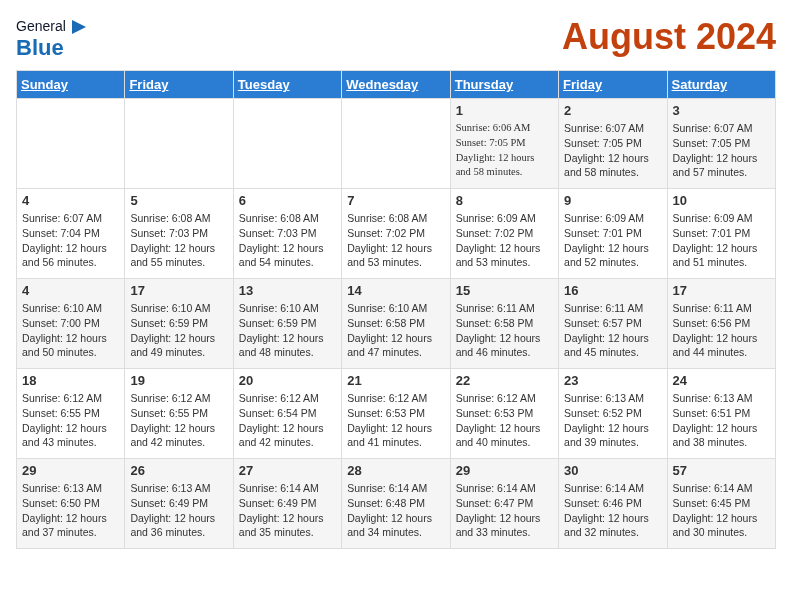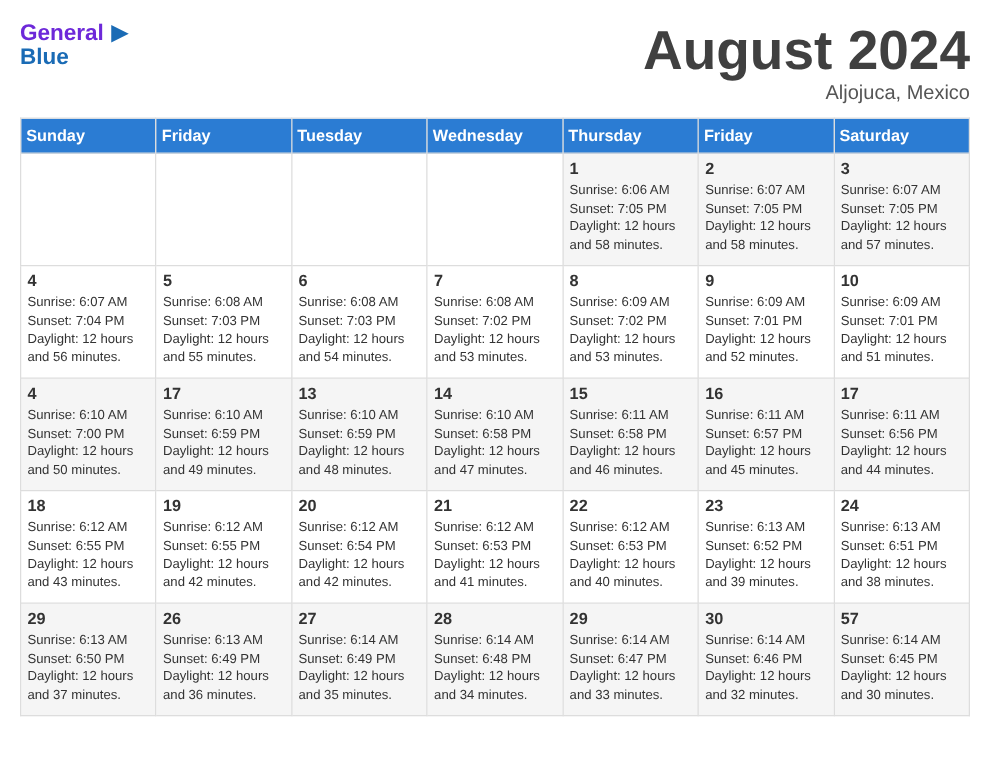--- a/index.html
+++ b/index.html
@@ -18,43 +18,44 @@
     }
     .logo {
       display: flex;
       align-items: center;
       gap: 4px;
     }
     .title-area {
       text-align: right;
     }
     .main-title {
-      font-size: 44px;
+      font-size: 36px;
       font-weight: bold;
-      color: #404040;
+      color: #c2410c;
     }
     .subtitle {
       font-size: 16px;
       color: #555;
     }
     table {
       width: 100%;
       border-collapse: collapse;
       font-size: 11px;
     }
     thead tr {
       background-color: #2b7cd3;
       color: #fff;
     }
     thead th {
       padding: 6px 4px;
       text-align: left;
       font-size: 13px;
       font-weight: bold;
       border: 1px solid #ddd;
+      text-decoration: underline;
     }
     tbody tr {
       vertical-align: top;
     }
     tbody td {
       border: 1px solid #ddd;
       padding: 4px 5px;
       color: #333;
       min-height: 80px;
       height: 90px;
@@ -76,31 +77,30 @@
       color: #333;
     }
   </style>
 </head>
 <body>
 
 <div class="header-area">
   <div class="logo">
   <div style="display:flex;flex-direction:column;line-height:1.1">
     <div style="display:flex;align-items:center;gap:2px">
-      <span style="font-size:18px;font-weight:bold;color:#6d28d9">General</span>
+      <span style="font-size:14px;font-weight:normal;color:#0f172a">General</span>
       <svg width="22" height="22" viewBox="0 0 22 22">
         <polygon points="4,4 18,11 4,18" fill="#1a6bb5"></polygon>
       </svg>
     </div>
-    <span style="font-size:18px;font-weight:bold;color:#1a6bb5;margin-top:-2px">Blue</span>
+    <span style="font-size:22px;font-weight:bold;color:#1a6bb5;margin-top:-2px">Blue</span>
   </div>
 </div>
   <div class="title-area">
     <div class="main-title">August 2024</div>
-    <div class="subtitle">Aljojuca, Mexico</div>
   </div>
 </div>
 
 <table>
   <thead>
     <tr>
       <th>Sunday</th>
       <th>Friday</th>
       <th>Tuesday</th>
       <th>Wednesday</th>
@@ -110,21 +110,21 @@
     </tr>
   </thead>
   <tbody id="calendar-body">
   <tr>
         <td style="background: rgb(255, 255, 255);"></td>
         <td style="background: rgb(255, 255, 255);"></td>
         <td style="background: rgb(255, 255, 255);"></td>
         <td style="background: rgb(255, 255, 255);"></td>
         <td>
           <div class="day-number">1</div>
-          <div class="day-info" style="white-space: pre-line;">Sunrise: 6:06 AM
+          <div class="day-info" style="white-space: pre-line; font-family: Liberation Serif, serif;">Sunrise: 6:06 AM
 Sunset: 7:05 PM
 Daylight: 12 hours
 and 58 minutes.</div>
         </td>
         <td>
           <div class="day-number">2</div>
           <div class="day-info" style="white-space: pre-line;">Sunrise: 6:07 AM
 Sunset: 7:05 PM
 Daylight: 12 hours
 and 58 minutes.</div>

